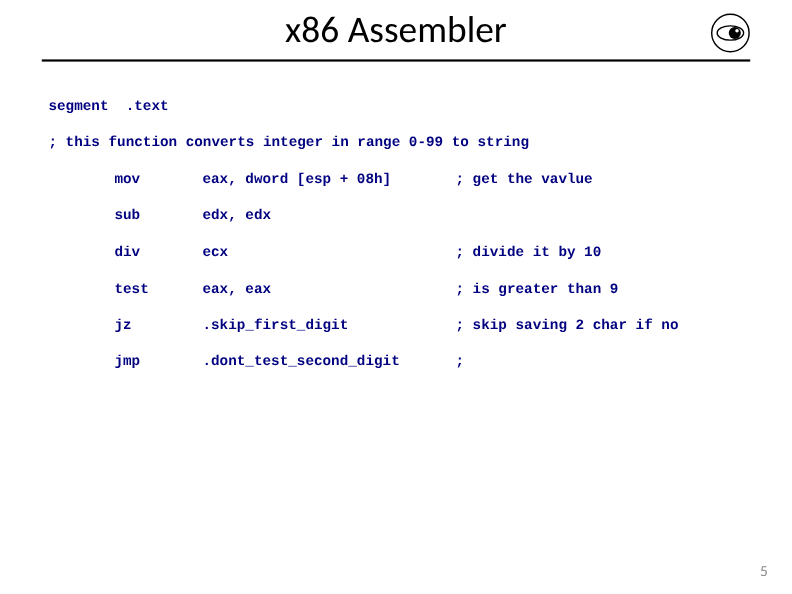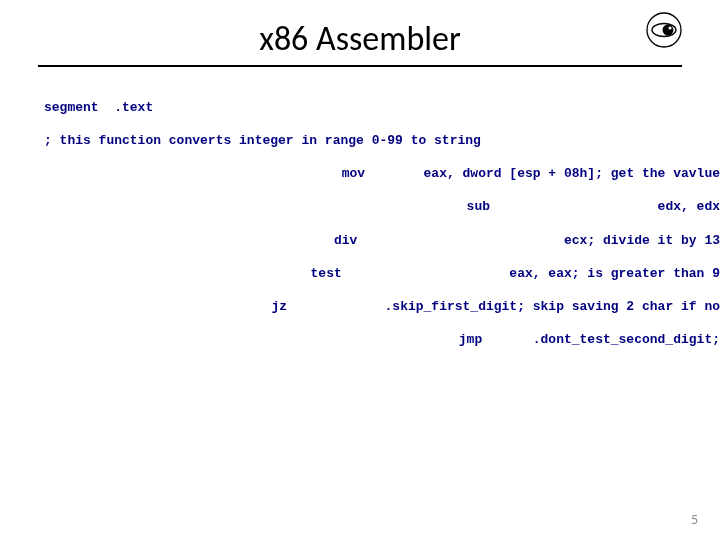--- a/index.html
+++ b/index.html
@@ -7,21 +7,21 @@
     width: 720px; height: 540px;
     background: #fff;
     font-family: "Courier New", monospace;
     position: relative;
     overflow: hidden;
   }
   .title-row {
     display: flex;
     align-items: center;
     justify-content: center;
-    padding-top: 18px;
+    padding-top: 7px;
     padding-bottom: 6px;
     border-bottom: 2px solid #000;
     margin: 0 38px 16px 38px;
     position: relative;
   }
   .title {
     font-family: Calibri, Arial, sans-serif;
     font-size: 34px;
     font-weight: 400;
     color: #000;
@@ -45,21 +45,21 @@
     position: absolute;
     right: 22px;
     bottom: 12px;
     font-family: Calibri, Arial, sans-serif;
     font-size: 14px;
     color: #8a8a8a;
   }
   .row { display: block; }
   .col-op { display: inline-block; width: 80px; }
   .col-arg { display: inline-block; width: 230px; }
-  .indent1 { padding-left: 60px; text-align: right; }
+  .indent1 { padding-left: 60px; }
 </style>
 </head>
 <body>
 
 <div class="title-row">
   <div class="title">x86 Assembler</div>
   <div class="logo">
     <svg viewBox="0 0 40 40">
       <circle cx="20" cy="20" r="17" fill="none" stroke="#000" stroke-width="1.3"></circle>
       <ellipse cx="20" cy="20" rx="12" ry="6.5" fill="none" stroke="#000" stroke-width="1.3"></ellipse>
@@ -67,21 +67,21 @@
       <circle cx="26" cy="18" r="1.6" fill="#fff"></circle>
     </svg>
   </div>
 </div>
 
 <div class="code-block">
 <span class="row">segment  .text</span>
 <span class="row">; this function converts integer in range 0-99 to string</span>
 <span class="row indent1"><span class="col-op">mov</span><span class="col-arg">eax, dword [esp + 08h]</span><span>; get the vavlue</span></span>
 <span class="row indent1"><span class="col-op">sub</span><span class="col-arg">edx, edx</span><span></span></span>
-<span class="row indent1"><span class="col-op">div</span><span class="col-arg">ecx</span><span>; divide it by 13</span></span>
+<span class="row indent1"><span class="col-op">div</span><span class="col-arg">ecx</span><span>; divide it by 10</span></span>
 <span class="row indent1"><span class="col-op">test</span><span class="col-arg">eax, eax</span><span>; is greater than 9</span></span>
 <span class="row indent1"><span class="col-op">jz</span><span class="col-arg">.skip_first_digit</span><span>; skip saving 2 char if no</span></span>
 <span class="row indent1"><span class="col-op">jmp</span><span class="col-arg">.dont_test_second_digit</span><span>;</span></span>
 
 
 
 
 
 
 

